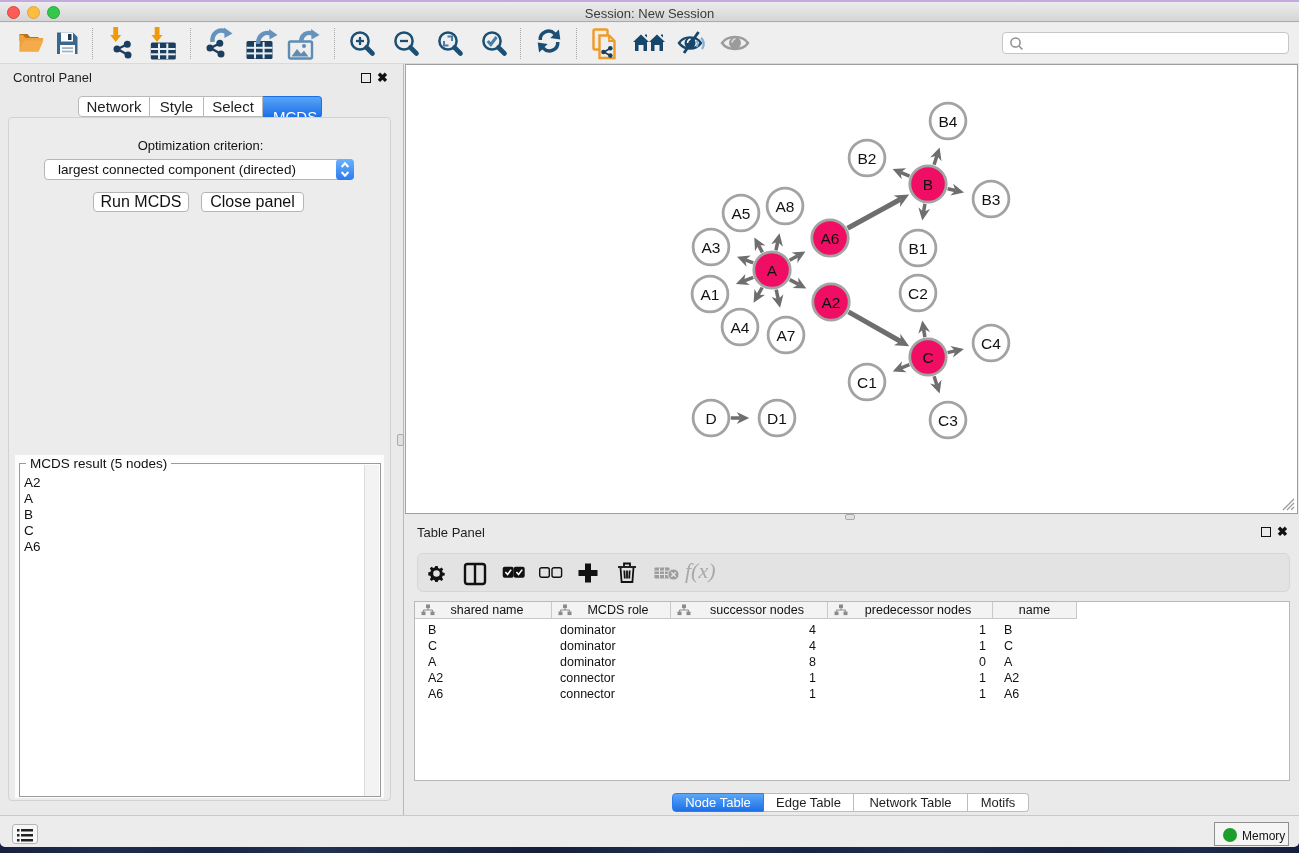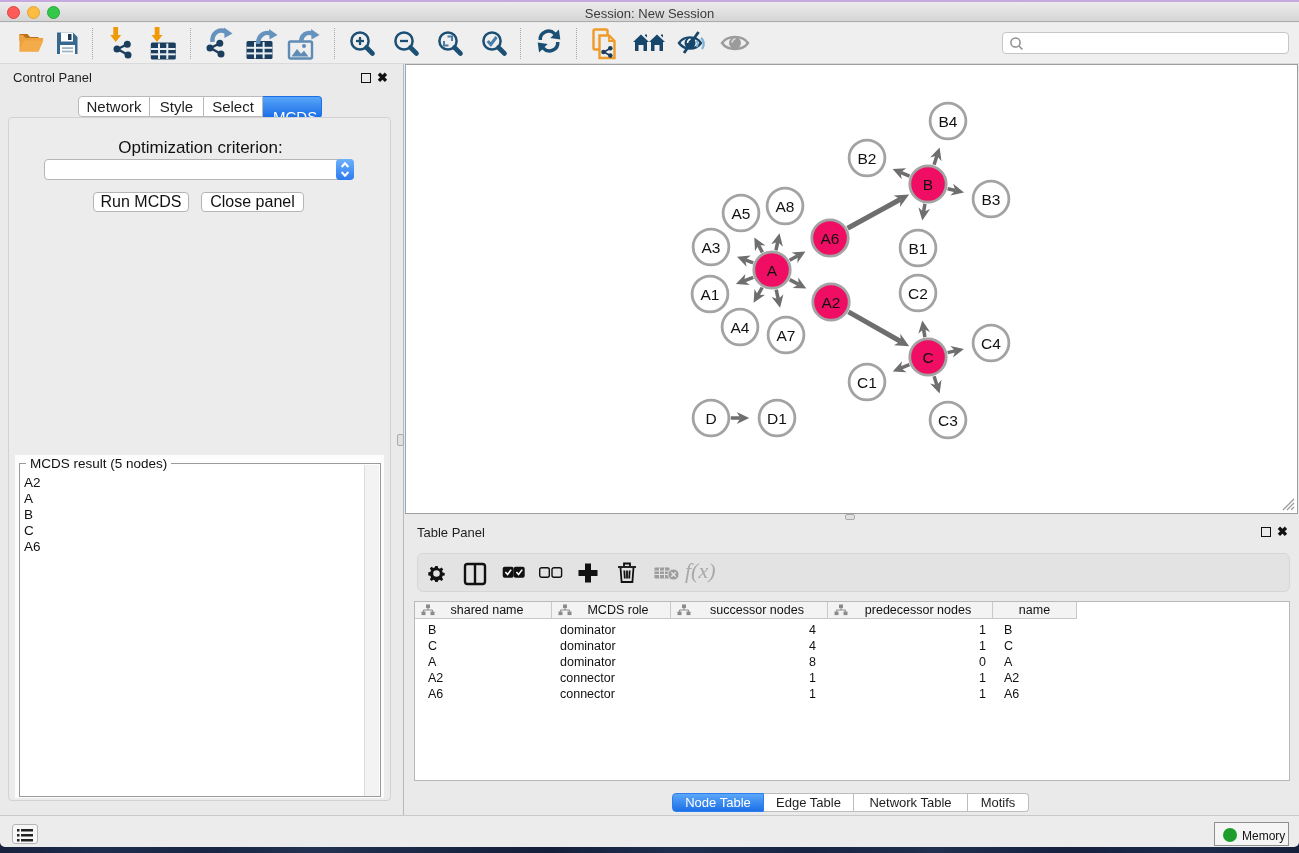--- a/index.html
+++ b/index.html
@@ -31,21 +31,21 @@
   .float-ic { width:10px; height:10px; border:1.5px solid #111; background:transparent; }
   .close-x { font-size:13px; color:#111; font-weight:bold; }
   #cp-tabs { left:78px; top:96px; height:21px; }
   .seg { float:left; height:21px; line-height:20px; font-size:15px; text-align:center;
      background:#fff; border:1px solid #b9b9b9; border-left:none; color:#1e1e1e; padding:0 12px; }
   .seg.first { border-left:1px solid #b9b9b9; border-radius:4px 0 0 4px; }
   .seg.last { border-radius:0 4px 4px 0; }
   .seg.sel { background:linear-gradient(#57a5f8,#1d6fe8); color:#fff; border-color:#1d6fe8; }
   #cp-content { left:8px; top:117px; width:383px; height:684px; background:#ececec;
      border:1px solid #d2d2d2; border-radius:4px; }
-  #opt-label { left:0; top:20px; width:383px; text-align:center; font-size:17px; color:#111; }
+  #opt-label { left:0; top:20px; width:383px; text-align:center; font-size:13px; color:#111; }
   #dropdown { left:35px; top:41px; width:310px; height:21px; background:#fff;
      border:1px solid #b5b5b5; border-radius:4px; font-size:13.5px; color:#111; line-height:19px; }
   #dropdown .dtext { left:13px; top:0; }
   #dd-cap { right:-1px; top:-1px; width:18px; height:21px; border-radius:4px;
      background:linear-gradient(#6cb2fc,#2c7af0); }
   .btn { height:20px; background:#fff; border:1px solid #b5b5b5; border-radius:4px;
      font-size:16px; color:#111; text-align:center; line-height:18px; }
   #mcds-white { left:6px; top:337px; width:369px; height:343px; background:#fdfdfd; }
   #mcds-fs { left:4px; top:8px; width:362px; height:334px; border:1px solid #9a9a9a; }
   #mcds-legend { left:6px; top:-8px; background:#fdfdfd; padding:0 4px; font-size:13.5px; color:#111; z-index:3; }
@@ -251,20 +251,21 @@
 <div class="abs close-x" style="left:377px;top:70px">✖</div>
 <div id="cp-tabs" class="abs">
   <div class="seg first" style="width:72px;padding:0">Network</div>
   <div class="seg" style="width:54px;padding:0">Style</div>
   <div class="seg" style="width:59px;padding:0">Select</div>
   <div class="seg sel last" style="width:59px;padding:10px">MCDS</div>
 </div>
 <div id="cp-content" class="abs">
   <div id="opt-label" class="abs">Optimization criterion:</div>
   <div id="dropdown" class="abs">
+    <div class="dtext abs">largest connected component (directed)</div>
     <div id="dd-cap" class="abs"><svg width="18" height="21">
       <path d="M5.6 8 L9 4.4 L12.4 8" fill="none" stroke="#fff" stroke-width="2.1"></path>
       <path d="M5.6 13 L9 16.6 L12.4 13" fill="none" stroke="#fff" stroke-width="2.1"></path>
     </svg></div>
   </div>
   <div class="btn abs" style="left:84px;top:74px;width:96px">Run MCDS</div>
   <div class="btn abs" style="left:192px;top:74px;width:103px">Close panel</div>
   <div id="mcds-white" class="abs">
     <div id="mcds-fs" class="abs">
       <div id="mcds-legend" class="abs">MCDS result (5 nodes)</div>

